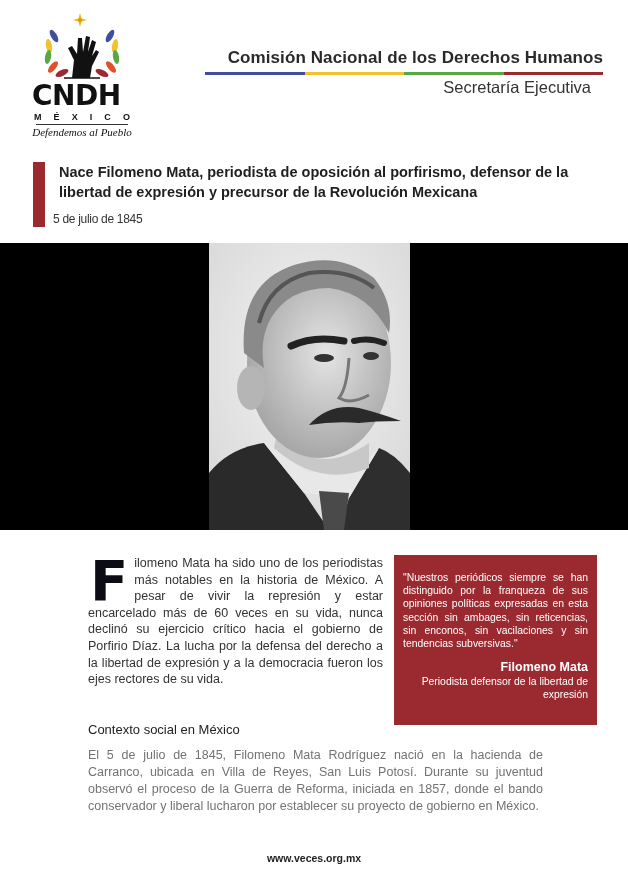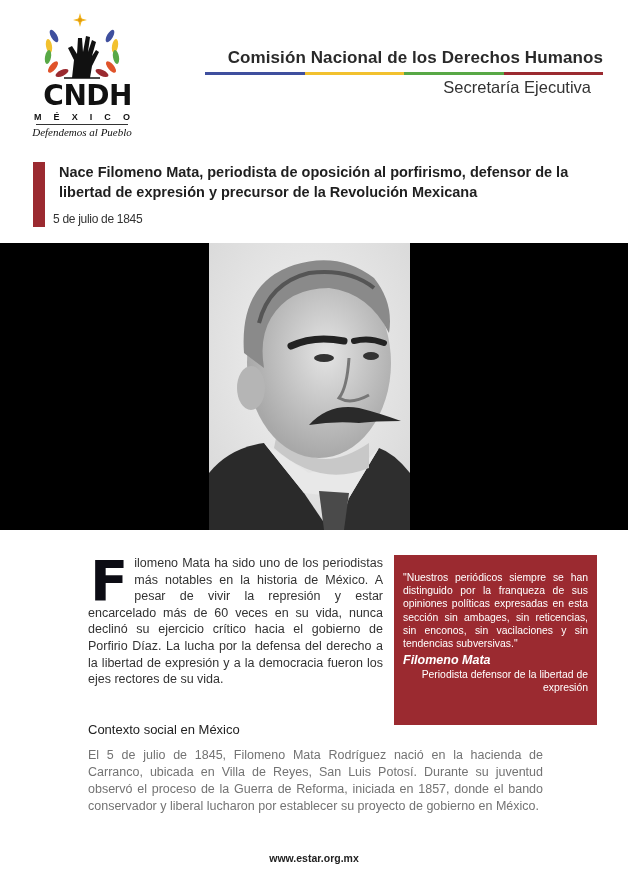--- a/index.html
+++ b/index.html
@@ -2,21 +2,21 @@
 <html><head>
 <meta charset="utf-8">
 <style>
   html, body { margin:0; padding:0; }
   body { width:628px; height:888px; background:#ffffff; position:relative; overflow:hidden;
          font-family:"Liberation Sans", "DejaVu Sans", sans-serif; color:#222; }
   .abs { position:absolute; }
 
   
   #logo { left:28px; top:12px; width:110px; height:128px; }
-  #logo .cndh { position:absolute; left:4px; top:70px; width:100px; text-align:right;
+  #logo .cndh { position:absolute; left:4px; top:70px; width:100px; text-align:left;
        font-family:"DejaVu Sans", sans-serif; font-weight:bold; font-size:28px; letter-spacing:-0.5px; color:#111; line-height:28px; }
   #logo .mexico { position:absolute; left:6px; top:100px; width:96px; display:flex; justify-content:space-between;
        font-size:9px; font-weight:bold; color:#111; }
   #logo .rule { position:absolute; left:8px; top:112px; width:92px; height:1px; background:#333; }
   #logo .motto { position:absolute; left:4px; top:114px; width:100px; text-align:center;
        font-family:"Liberation Serif", serif; font-style:italic; font-size:11px; color:#111; }
 
   
   #org-name { right:25px; top:48px; font-weight:bold; font-size:17px; color:#2a2a2a; white-space:nowrap; letter-spacing:0.1px; }
   #color-rule { left:205px; top:72px; width:398px; height:3px; display:flex; }
@@ -33,21 +33,21 @@
   #photo { left:209px; top:243px; width:201px; height:287px; overflow:hidden; }
 
   
   #intro { left:88px; top:555px; width:295px; font-size:12.5px; line-height:16.6px; color:#333; text-align:justify; }
   #dropcap { float:left; font-family:"DejaVu Sans", sans-serif; font-weight:bold; font-size:56px; line-height:46px;
              margin:3px 6px 0 2px; color:#0c0c14; }
 
   
   #quote-box { left:394px; top:555px; width:203px; height:170px; background:#9b2a30; color:#fff; box-sizing:border-box; padding:16px 9px 8px 9px; }
   #quote-text { font-size:10.4px; line-height:13.2px; text-align:justify; }
-  #quote-author { text-align:left; font-size:12.5px; font-weight:bold; margin-top:3px; line-height:15px;font-style:italic; }
+  #quote-author { text-align:right; font-size:12.5px; font-weight:bold; margin-top:10px; line-height:15px; }
   #quote-role { text-align:right; font-size:10.4px; line-height:13px; }
 
   
   #ctx-title { left:88px; top:722px; font-weight:normal; font-size:13px; color:#222; }
   #ctx-body { left:88px; top:747px; width:455px; font-size:12.5px; line-height:17px; color:#737373; text-align:justify; }
 
   #footer-url { left:0; width:628px; top:852px; text-align:center; font-weight:bold; font-size:10.5px; color:#222; }
 </style>
 </head>
 <body>
@@ -153,13 +153,13 @@
 
 <div id="quote-box" class="abs">
   <div id="quote-text">"Nuestros periódicos siempre se han distinguido por la franqueza de sus opiniones políticas expresadas en esta sección sin ambages, sin reticencias, sin enconos, sin vacilaciones y sin tendencias subversivas."</div>
   <div id="quote-author">Filomeno Mata</div>
   <div id="quote-role">Periodista defensor de la libertad de expresión</div>
 </div>
 
 <div id="ctx-title" class="abs">Contexto social en México</div>
 <div id="ctx-body" class="abs">El 5 de julio de 1845, Filomeno Mata Rodríguez nació en la hacienda de Carranco, ubicada en Villa de Reyes, San Luis Potosí. Durante su juventud observó el proceso de la Guerra de Reforma, iniciada en 1857, donde el bando conservador y liberal lucharon por establecer su proyecto de gobierno en México.</div>
 
-<div id="footer-url" class="abs">www.estar.org.mx</div>
+<div id="footer-url" class="abs">www.veces.org.mx</div>
 
 </body></html>

